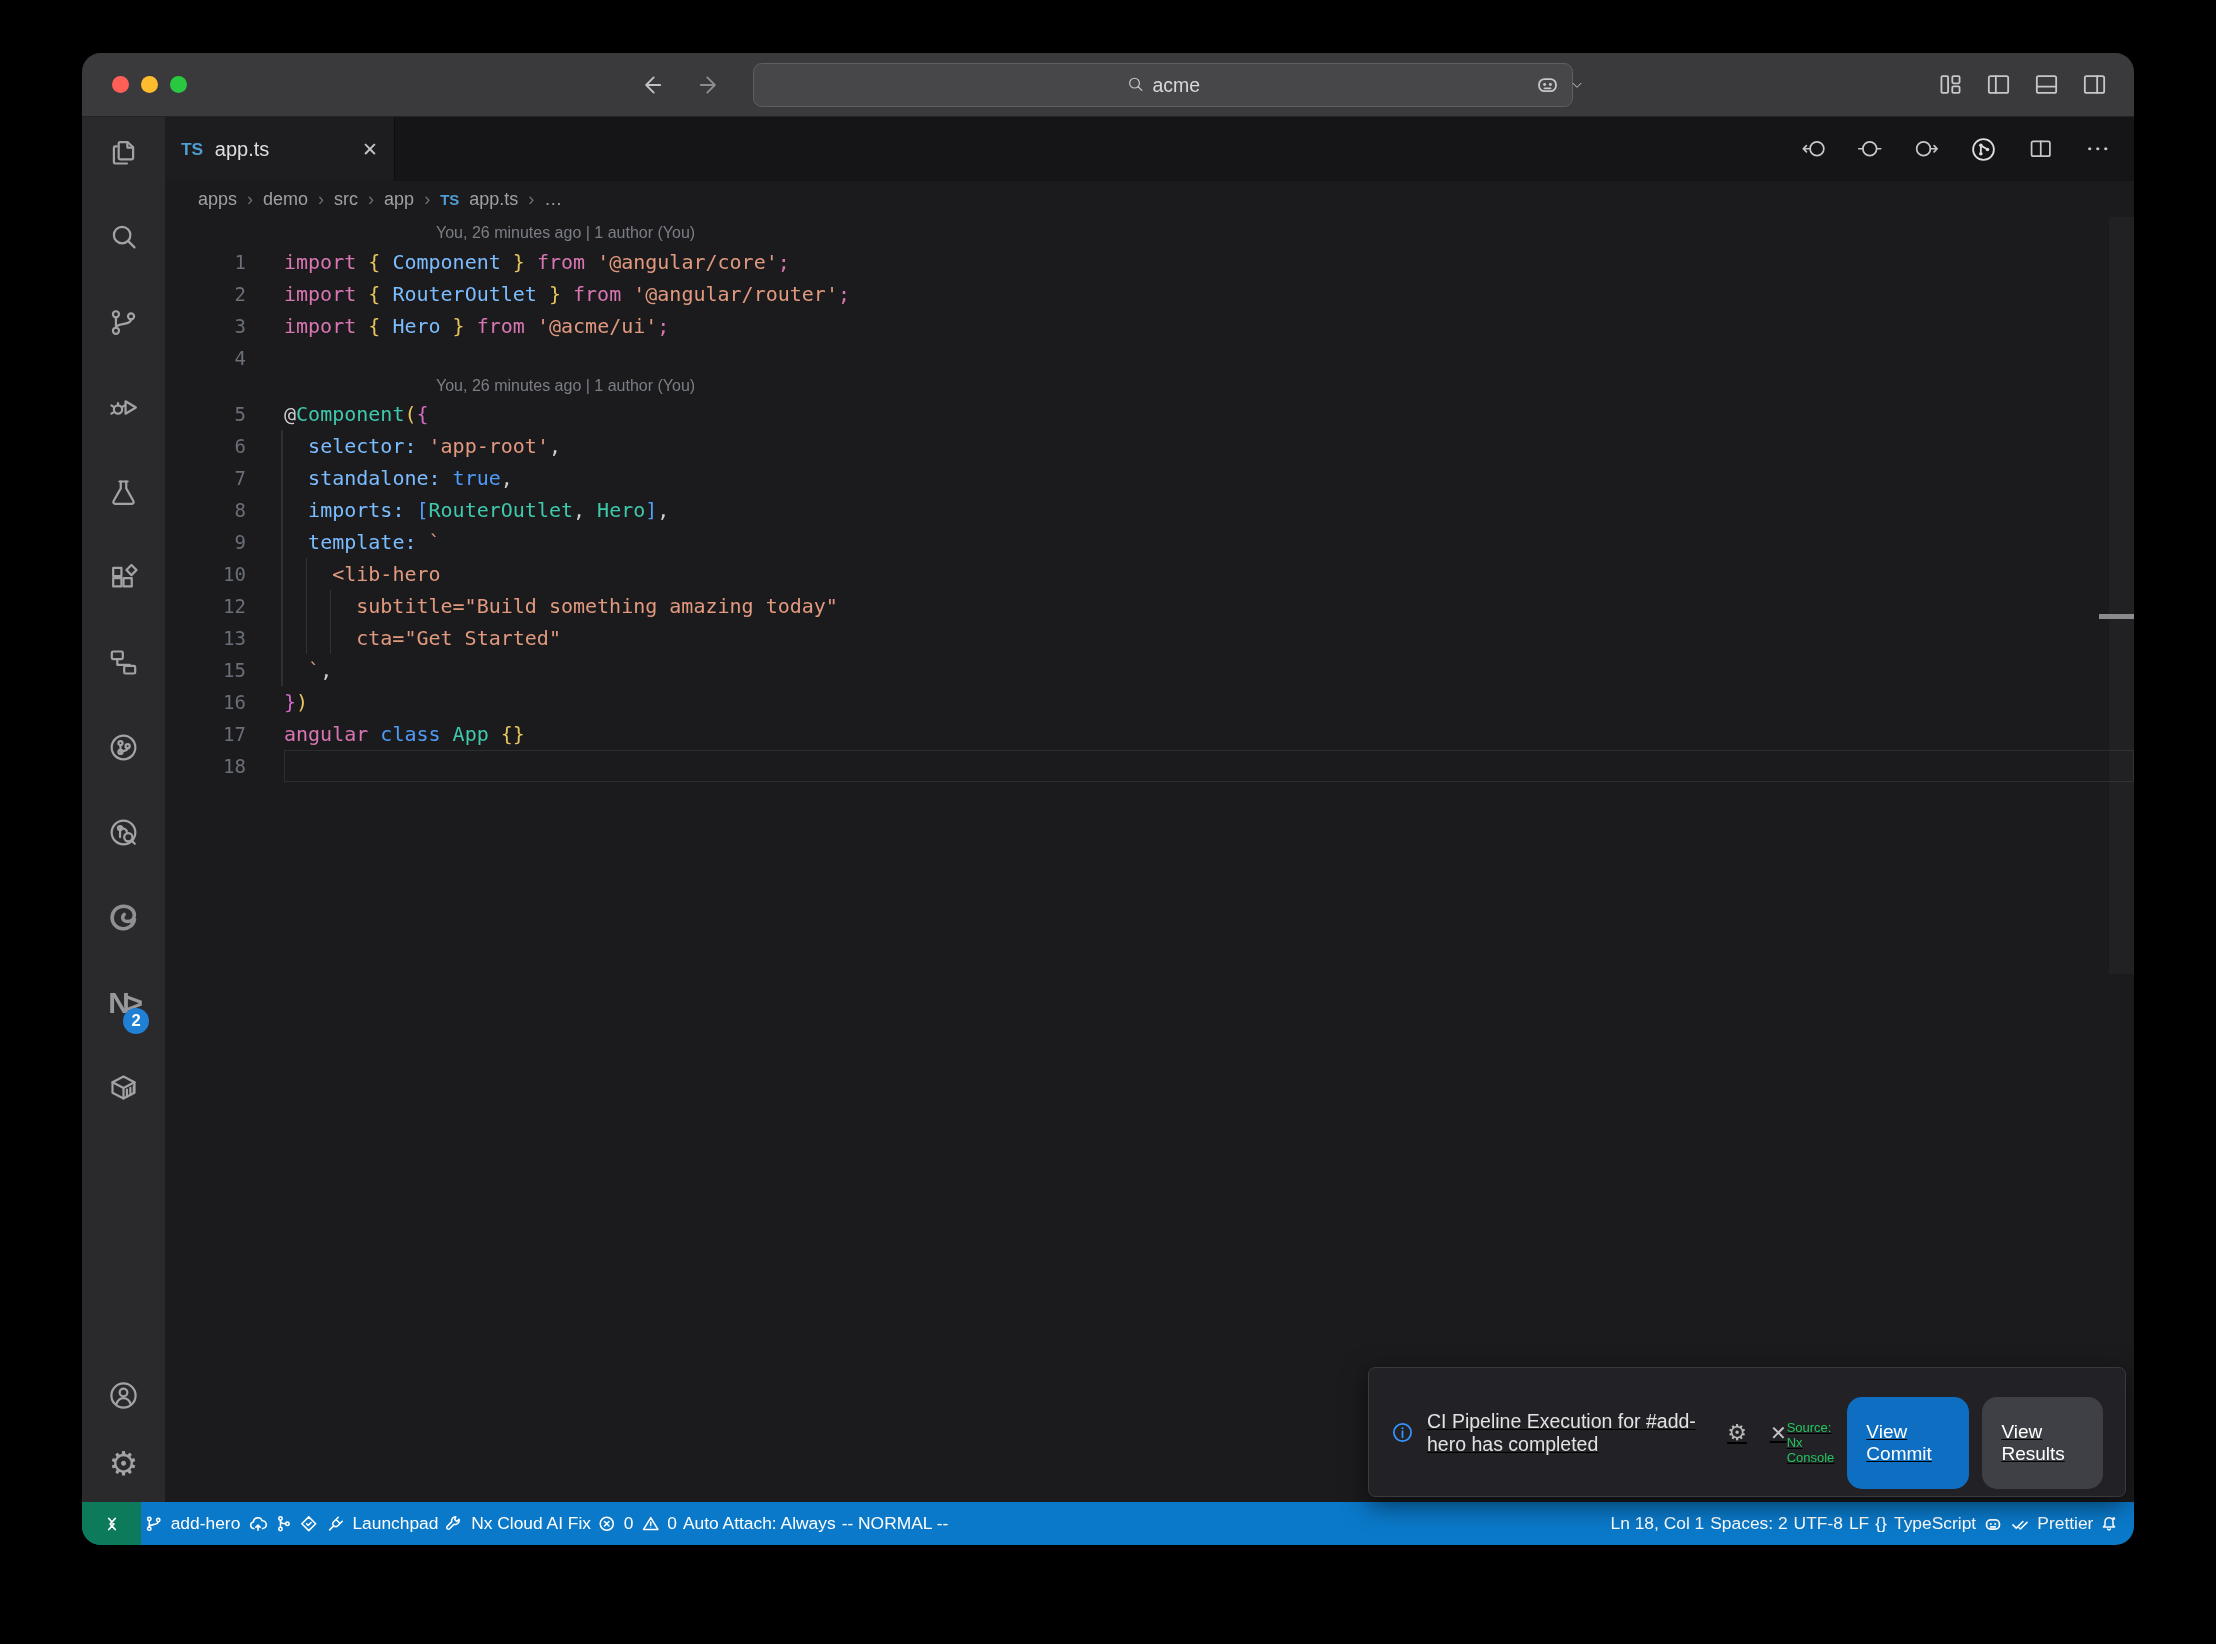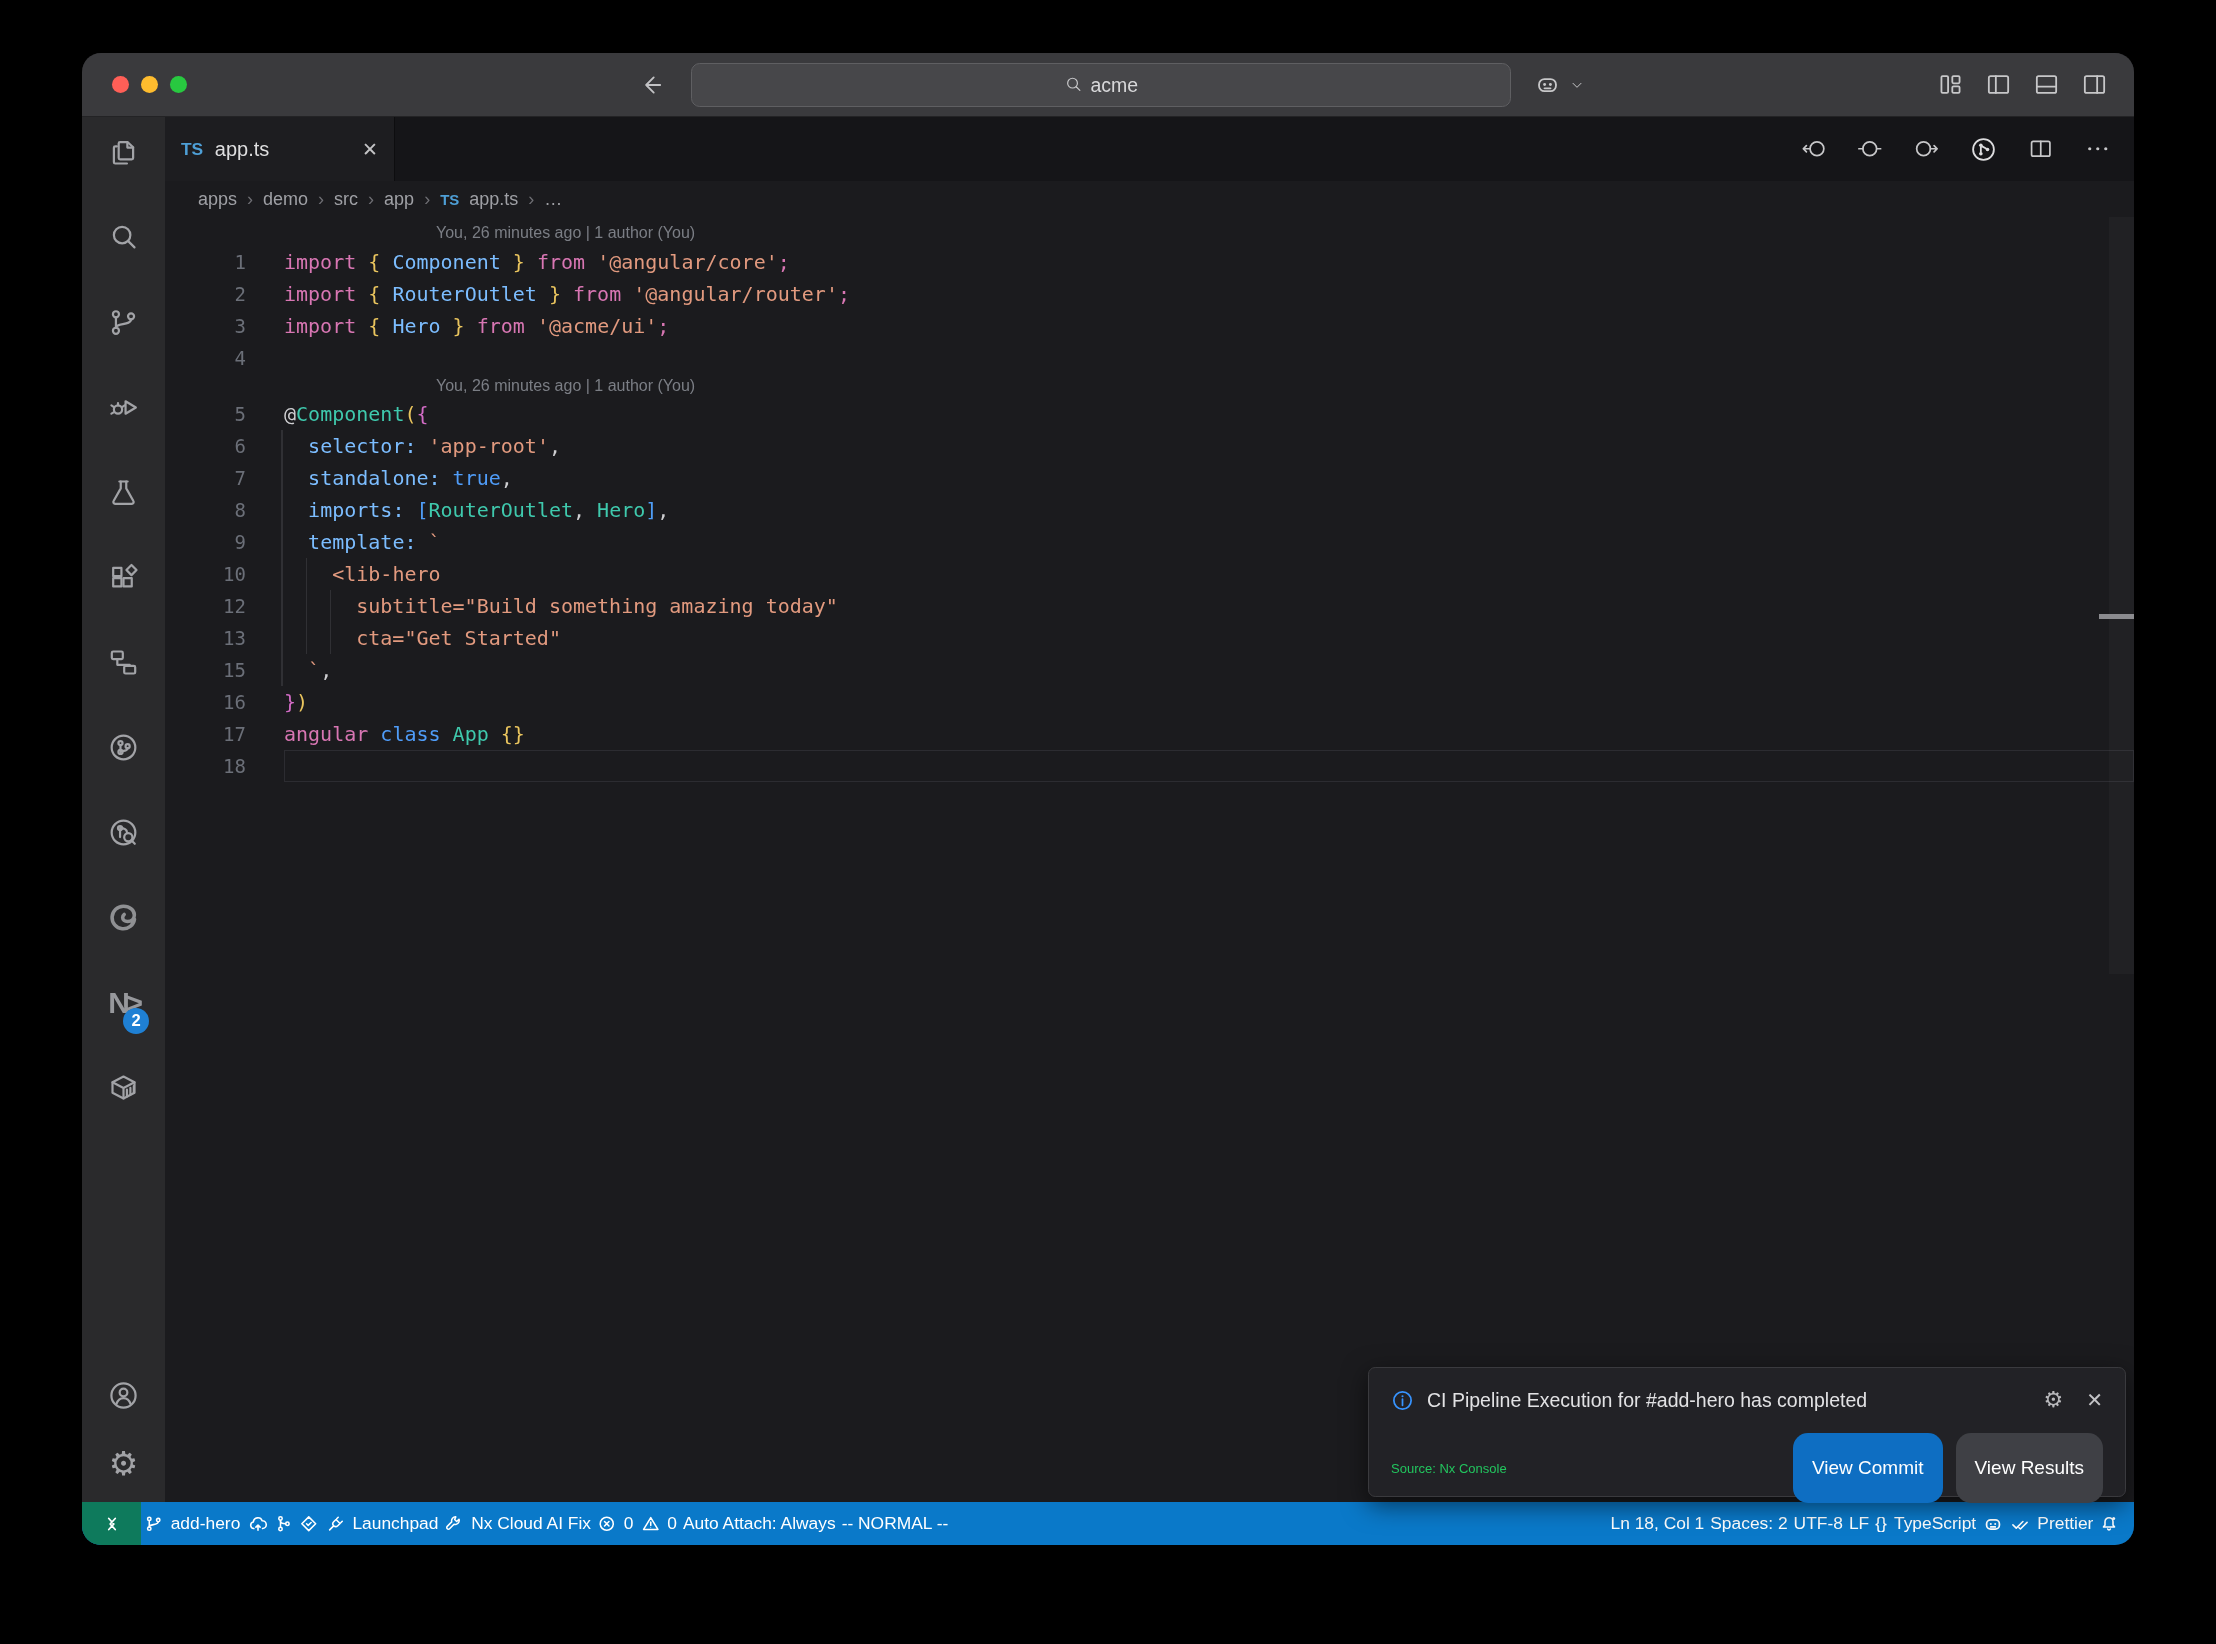--- a/index.html
+++ b/index.html
@@ -5,21 +5,21 @@
   html,body{margin:0;padding:0;width:2216px;height:1645px;background:#000;overflow:hidden;
     font-family:"Liberation Sans",sans-serif;-webkit-font-smoothing:antialiased;}
   #window{position:absolute;left:82px;top:53px;width:2052px;height:1492px;background:#1b1b1e;
     border-radius:19px;overflow:hidden;display:flex;flex-direction:column;box-shadow:0 22px 65px rgba(0,0,0,.7);}
   
   .titlebar{position:relative;height:63px;flex:0 0 auto;background:#3a3a3d;border-bottom:0.7px solid #232325;}
   .traffic{position:absolute;left:30px;top:0;height:100%;display:flex;align-items:center;gap:11.6px;}
   .tl{width:17.4px;height:17.4px;border-radius:50%;}
   .tl.red{background:#ff5f57}.tl.yellow{background:#febc2e}.tl.green{background:#28c840}
   .navarrow{position:absolute;top:0;height:100%;display:flex;align-items:center;}
-  .searchbox{position:absolute;left:609px;top:10px;width:818px;height:42px;background:#47474a;
+  .searchbox{position:absolute;left:671px;top:10px;width:818px;height:42px;background:#47474a;
     border:0.7px solid #5f5f62;border-radius:8.7px;display:flex;align-items:center;justify-content:center;
     gap:7.2px;color:#d8d8da;font-size:19.5px;}
   .copilotwrap{position:absolute;left:1451px;top:0;height:100%;display:flex;align-items:center;gap:7.2px;color:#c7c7c9;}
   .tb-right{position:absolute;right:24.6px;top:0;height:100%;display:flex;align-items:center;gap:19px;}
   
   .mainrow{flex:1;display:flex;min-height:0;}
   .activitybar{width:83px;background:#2a2a2c;display:flex;flex-direction:column;align-items:center;padding-top:19px;flex:0 0 auto;}
   .ab-item{position:relative;height:85px;display:flex;align-items:flex-start;justify-content:center;width:100%;}
   .ab-bottom{margin-top:auto;display:flex;flex-direction:column;align-items:center;gap:35px;padding-bottom:22px;}
   .nx-logo{font-weight:700;font-size:30px;color:#97989c;letter-spacing:-4.3px;line-height:33px;}
@@ -52,21 +52,21 @@
   .sb-shadow{position:absolute;right:0;top:0;width:24.6px;height:757px;background:rgba(255,255,255,.028);}
   .ruler-dash{position:absolute;right:0;width:35px;height:5px;top:397px;background:#8b8b8f;}
   
   .statusbar{height:43px;background:#0a79c9;display:flex;align-items:center;color:#fff;font-size:17.4px;flex:0 0 auto;}
   .remote{width:59px;height:100%;background:#0e7a5c;display:flex;align-items:center;justify-content:center;flex:0 0 auto;}
   .sb-item{display:flex;align-items:center;gap:7.2px;padding:0 3px;white-space:nowrap;}
   .sb-right{margin-left:auto;display:flex;align-items:center;padding-right:11.6px;}
   
   .notification{position:absolute;left:1286px;top:1314px;width:758px;height:130px;background:#222226;
     border:0.7px solid #3a3a3e;border-radius:7.2px;box-sizing:border-box;padding:19px 22px 17.4px 22px;z-index:6;
-    box-shadow:0 7.2px 26px rgba(0,0,0,.55);display:flex;flex-direction:column;}
+    box-shadow:0 7.2px 26px rgba(0,0,0,.55);display:flex;flex-direction:row;text-decoration:underline;}
   .ntf-head{display:flex;align-items:center;gap:13px;}
   .ntf-title{flex:1;color:#e2e2e4;font-size:19.5px;}
   .ntf-gear{font-size:22px;color:#b9b9bc;margin-right:10px;}
   .ntf-close{font-size:20px;color:#c3c3c6;}
   .ntf-foot{display:flex;align-items:center;margin-top:20px;}
   .ntf-src{flex:1;color:#22c55e;font-size:13px;}
   .btn{font-size:19px;color:#fff;padding:24px 19px;border-radius:15px;margin-left:13px;}
   .btn.primary{background:#0e6ec2;}
   .btn.secondary{background:#3f4045;}
   svg{display:block;}

